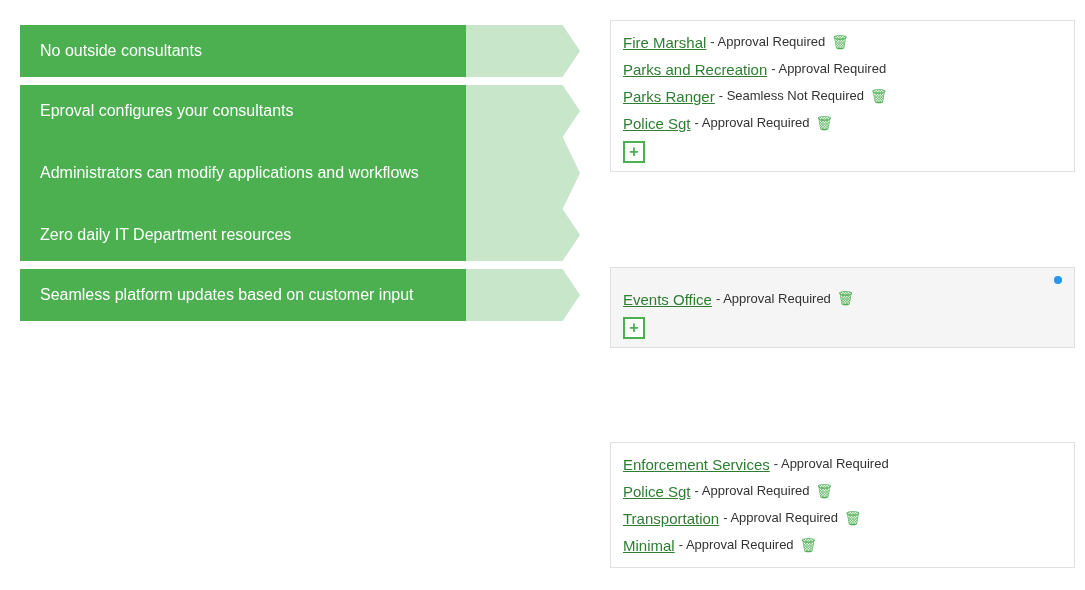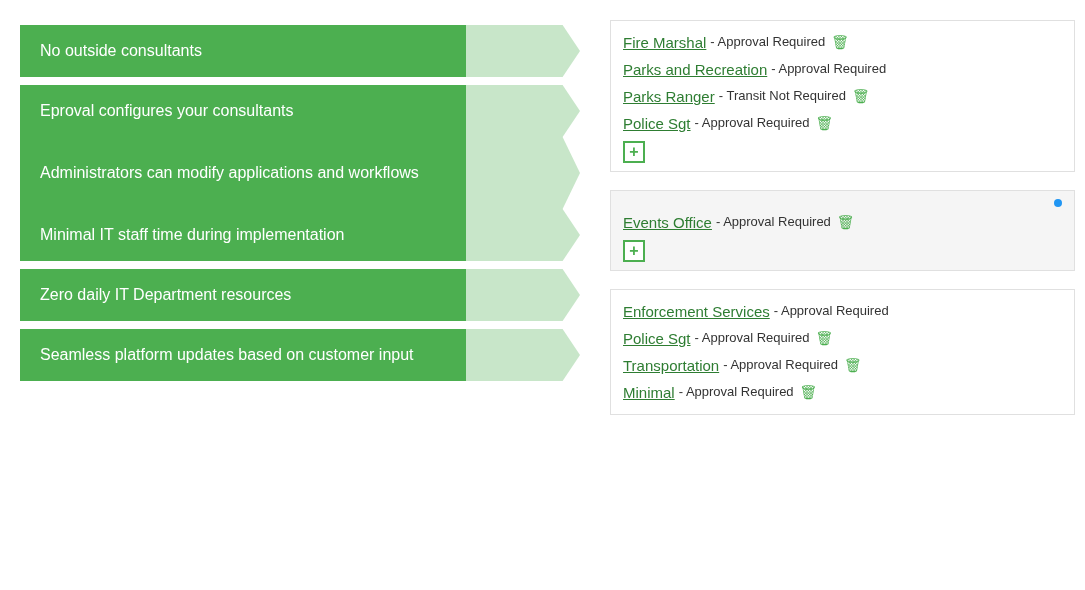--- a/index.html
+++ b/index.html
@@ -67,20 +67,21 @@
       height: 72px;
     }
 
     
     .right-panel {
       width: 485px;
       padding: 5px 10px;
       display: flex;
       flex-direction: column;
       gap: 16px;
+      justify-content: space-between;
     }
 
     .approval-section {
       border: 1px solid #e0e0e0;
       background: #fff;
       padding: 8px 12px;
       margin-bottom: 2px;
     }
 
     .approval-section.highlighted {
@@ -151,44 +152,40 @@
       </div>
       <div class="arrow-btn">
         <div class="btn-body">Eproval configures your consultants</div>
         <div class="btn-tail"></div>
       </div>
       <div class="arrow-btn tall">
         <div class="btn-body">Administrators can modify applications and workflows</div>
         <div class="btn-tail"></div>
       </div>
       <div class="arrow-btn">
-        <div class="btn-body">Minimal IT staff time during implementation</div>
-        <div class="btn-tail"></div>
-      </div>
-      <div class="arrow-btn">
         <div class="btn-body">Zero daily IT Department resources</div>
         <div class="btn-tail"></div>
       </div>
       <div class="arrow-btn">
         <div class="btn-body">Seamless platform updates based on customer input</div>
         <div class="btn-tail"></div>
       </div>
     </div>
 
   <div class="right-panel">
   <div class="approval-section"><div class="approval-row">
           <span class="approval-link">Fire Marshal</span>
           <span class="approval-text"> - Approval Required</span>
           <span class="trash-icon">🗑</span>
         </div><div class="approval-row">
           <span class="approval-link">Parks and Recreation</span>
           <span class="approval-text"> - Approval Required</span>
         </div><div class="approval-row">
           <span class="approval-link">Parks Ranger</span>
-          <span class="approval-text"> - Transit Not Required</span>
+          <span class="approval-text"> - Seamless Not Required</span>
           <span class="trash-icon">🗑</span>
         </div><div class="approval-row">
           <span class="approval-link">Police Sgt</span>
           <span class="approval-text"> - Approval Required</span>
           <span class="trash-icon">🗑</span>
         </div><div class="add-btn">+</div></div>
       <div class="approval-section highlighted"><div style="display: flex; justify-content: flex-end;">
           <div class="dot-indicator"></div>
         </div><div class="approval-row">
           <span class="approval-link">Events Office</span>

